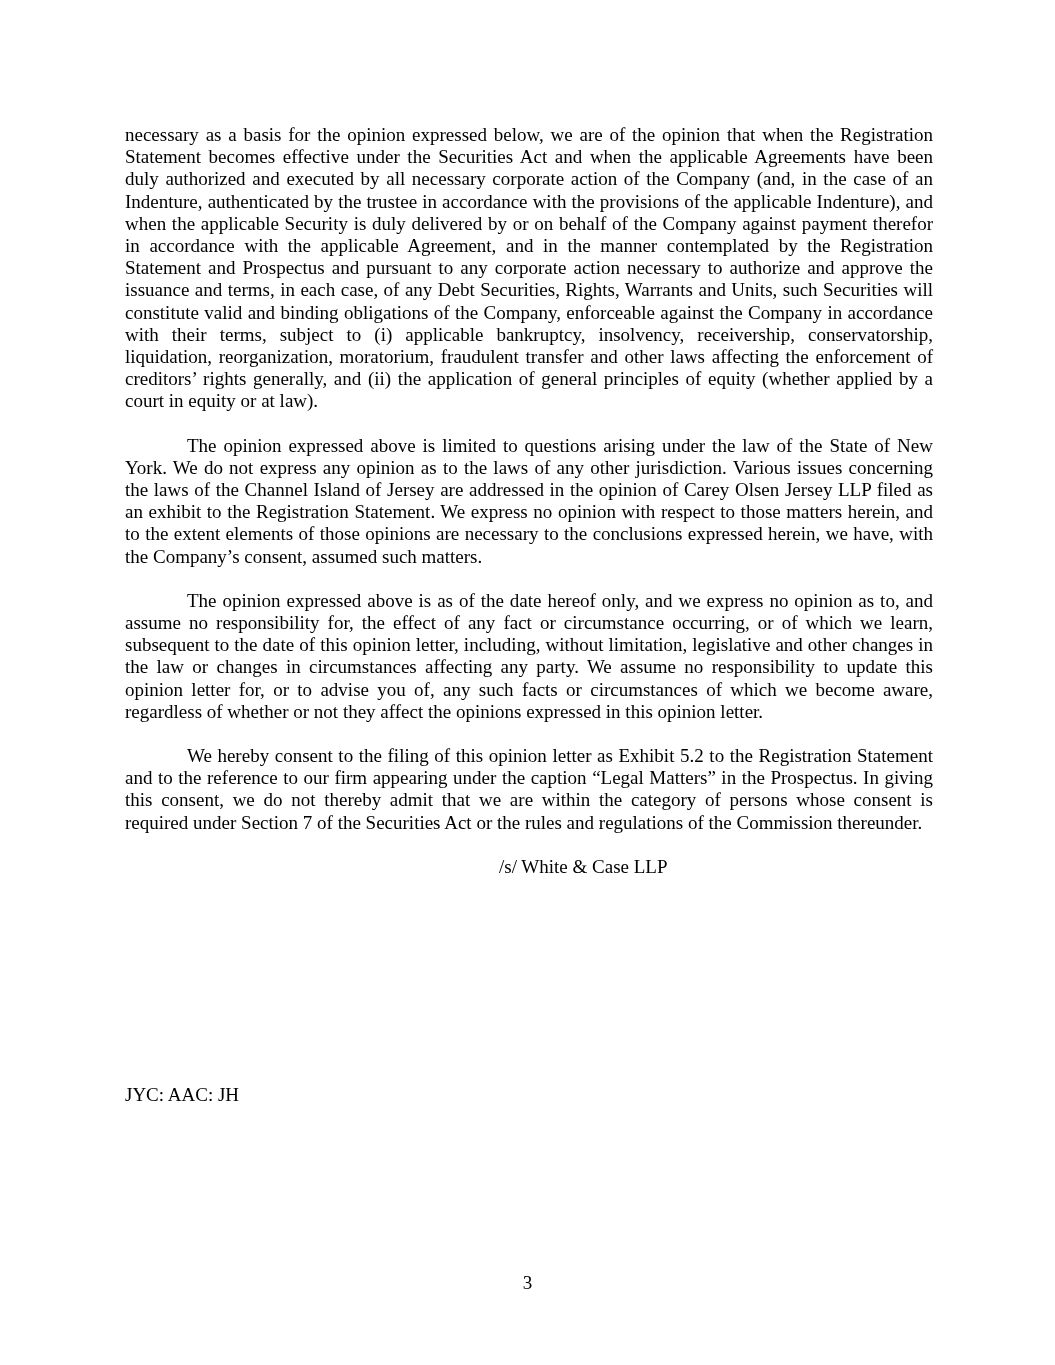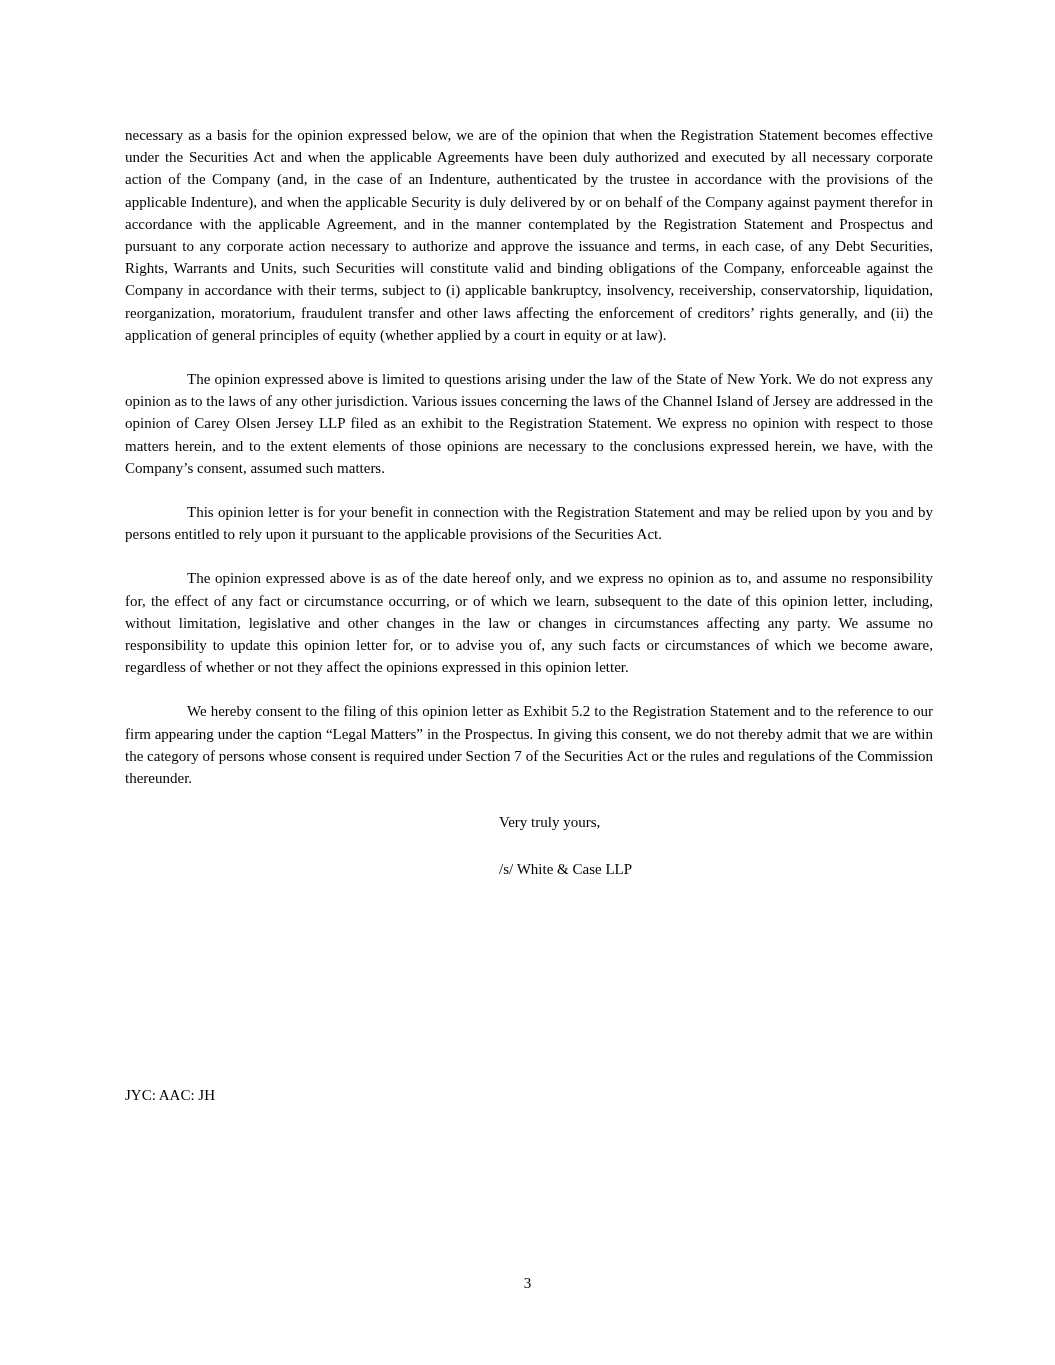--- a/index.html
+++ b/index.html
@@ -7,21 +7,21 @@
       padding: 0;
       background: #ffffff;
     }
     .page {
       position: relative;
       width: 1055px;
       height: 1365px;
       background: #ffffff;
       color: #000000;
       font-family: "Liberation Serif", "DejaVu Serif", serif;
-      font-size: 15px;
+      font-size: 19px;
       line-height: 22.2px;
       overflow: hidden;
     }
     .content {
       position: absolute;
       left: 125px;
       top: 124px;
       width: 808px;
     }
     p.body-para {
@@ -52,26 +52,24 @@
       text-align: center;
     }
   </style>
 </head>
 <body>
 
 <div class="page">
   <div class="content">
     <p class="body-para no-indent">necessary as a basis for the opinion expressed below, we are of the opinion that when the Registration Statement becomes effective under the Securities Act and when the applicable Agreements have been duly authorized and executed by all necessary corporate action of the Company (and, in the case of an Indenture, authenticated by the trustee in accordance with the provisions of the applicable Indenture), and when the applicable Security is duly delivered by or on behalf of the Company against payment therefor in accordance with the applicable Agreement, and in the manner contemplated by the Registration Statement and Prospectus and pursuant to any corporate action necessary to authorize and approve the issuance and terms, in each case, of any Debt Securities, Rights, Warrants and Units, such Securities will constitute valid and binding obligations of the Company, enforceable against the Company in accordance with their terms, subject to (i) applicable bankruptcy, insolvency, receivership, conservatorship, liquidation, reorganization, moratorium, fraudulent transfer and other laws affecting the enforcement of creditors’ rights generally, and (ii) the application of general principles of equity (whether applied by a court in equity or at law).</p>
     <p class="body-para">The opinion expressed above is limited to questions arising under the law of the State of New York. We do not express any opinion as to the laws of any other jurisdiction. Various issues concerning the laws of the Channel Island of Jersey are addressed in the opinion of Carey Olsen Jersey LLP filed as an exhibit to the Registration Statement. We express no opinion with respect to those matters herein, and to the extent elements of those opinions are necessary to the conclusions expressed herein, we have, with the Company’s consent, assumed such matters.</p>
-    <p class="body-para">This opinion letter is for your benefit in connection with the Registration Statement and may be relied upon by you and by persons entitled to rely upon it pursuant to the applicable provisions of the Securities Act.</p>
     <p class="body-para">The opinion expressed above is as of the date hereof only, and we express no opinion as to, and assume no responsibility for, the effect of any fact or circumstance occurring, or of which we learn, subsequent to the date of this opinion letter, including, without limitation, legislative and other changes in the law or changes in circumstances affecting any party. We assume no responsibility to update this opinion letter for, or to advise you of, any such facts or circumstances of which we become aware, regardless of whether or not they affect the opinions expressed in this opinion letter.</p>
     <p class="body-para">We hereby consent to the filing of this opinion letter as Exhibit 5.2 to the Registration Statement and to the reference to our firm appearing under the caption “Legal Matters” in the Prospectus.  In giving this consent, we do not thereby admit that we are within the category of persons whose consent is required under Section 7 of the Securities Act or the rules and regulations of the Commission thereunder.</p>
 
     <div class="closing">
-      <div class="valediction">Very truly yours,</div>
       <div class="signature">/s/ White &amp; Case LLP</div>
     </div>
   </div>
 
   <div class="reference">JYC: AAC: JH</div>
 
   <div class="page-number">3</div>
 </div>
 
 </body></html>

